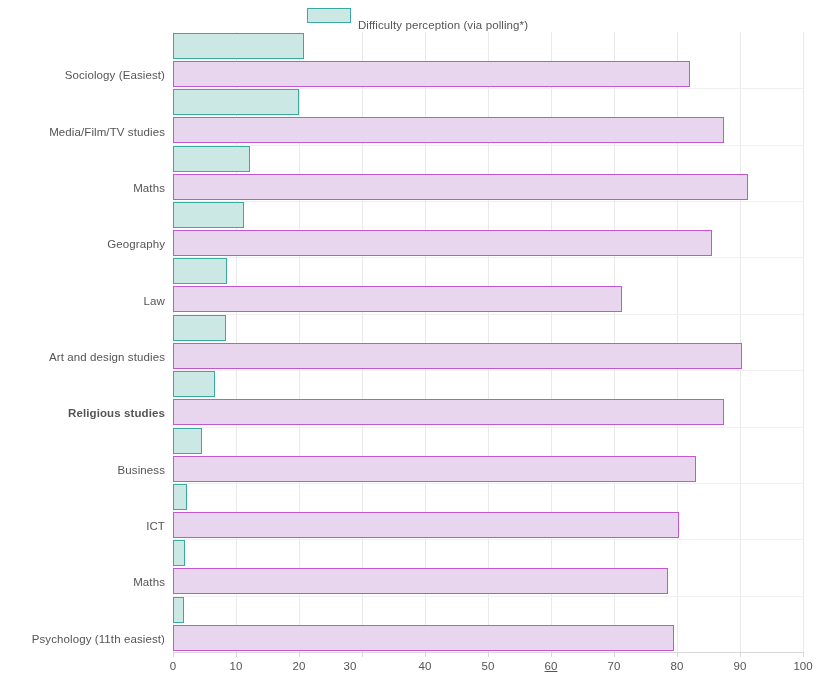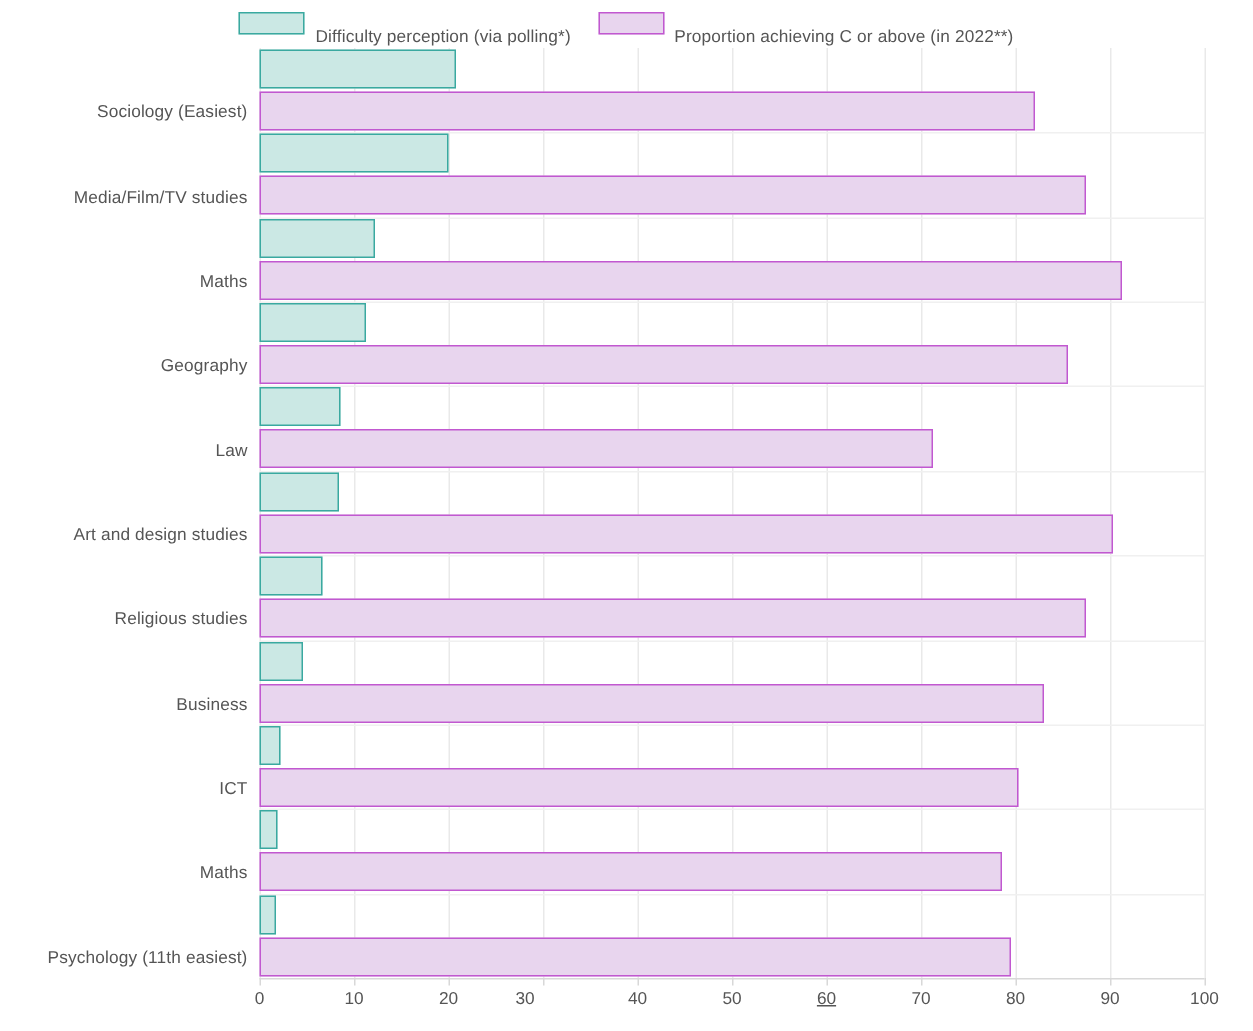--- a/index.html
+++ b/index.html
@@ -165,34 +165,30 @@
 </head>
 <body>
 
 <div id="chart-root">
 
   <div class="legend">
     <div class="legend-entry">
       <span class="legend-swatch s0"></span>
       <span class="legend-label">Difficulty perception (via polling*)</span>
     </div>
-    <div class="legend-entry">
-      <span class="legend-swatch s1"></span>
-      <span class="legend-label">Proportion achieving C or above (in 2022**)</span>
-    </div>
   </div>
 
   <div class="y-labels" id="y-labels">
       <div class="y-label" style="top: 20.1818px;">Sociology (Easiest)</div>
       <div class="y-label" style="top: 76.5455px;">Media/Film/TV studies</div>
       <div class="y-label" style="top: 132.909px;">Maths</div>
       <div class="y-label" style="top: 189.273px;">Geography</div>
       <div class="y-label" style="top: 245.636px;">Law</div>
       <div class="y-label" style="top: 302px;">Art and design studies</div>
-      <div class="y-label" style="top: 358.364px;">Religious studies</div>
+      <div class="y-label" style="top: 358.364px; font-weight: bold;">Religious studies</div>
       <div class="y-label" style="top: 414.727px;">Business</div>
       <div class="y-label" style="top: 471.091px;">ICT</div>
       <div class="y-label" style="top: 527.455px;">Maths</div>
       <div class="y-label" style="top: 583.818px;">Psychology (11th easiest)</div>
     </div>
 
   <div class="plot-wrap">
     <div class="plot-bg"></div>
     <div id="gridlines">
         <div class="gridline-v" style="left: 0px;"></div>

